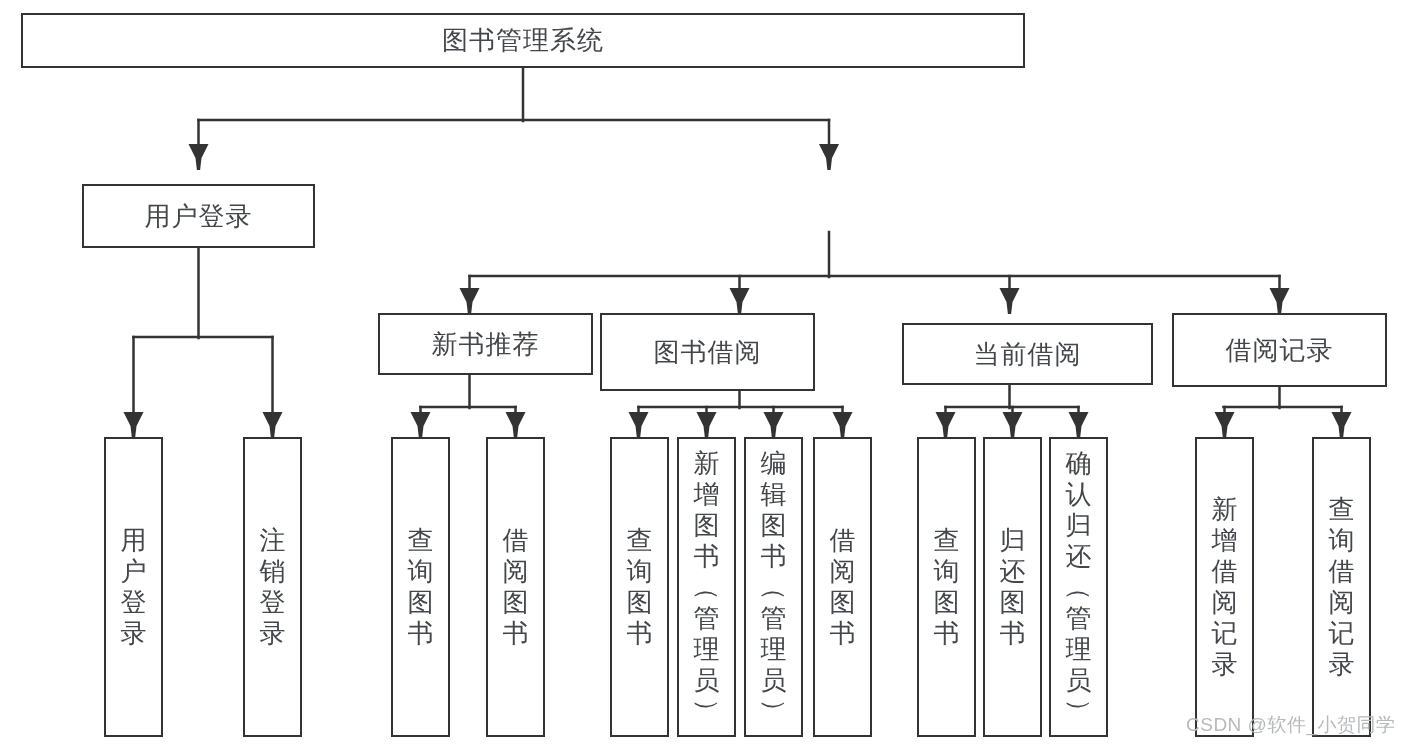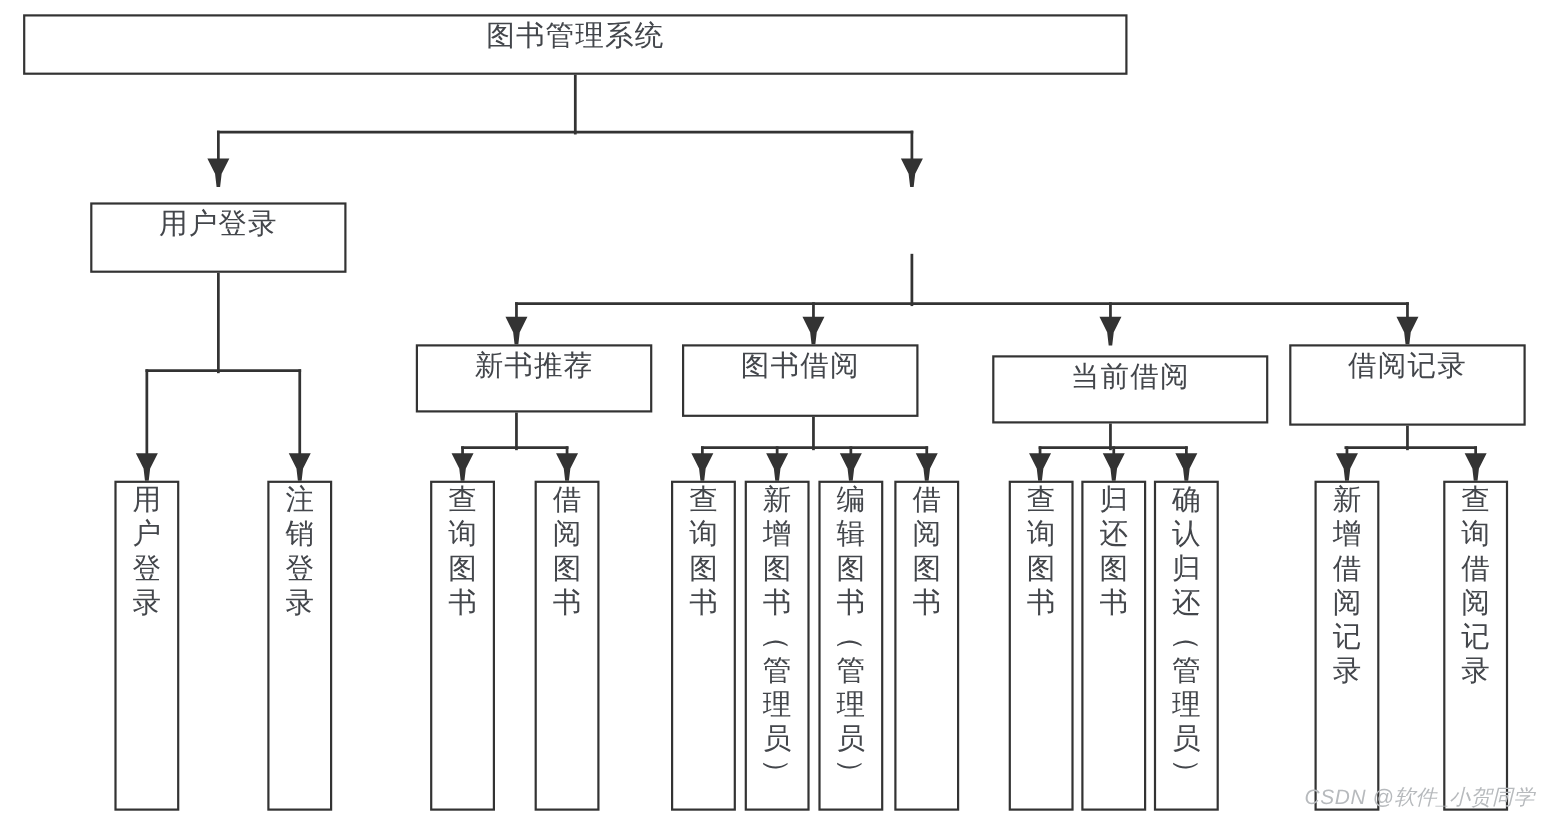--- a/index.html
+++ b/index.html
@@ -15,21 +15,21 @@
     position:relative;
     width:1405px;height:747px;
     background:var(--bg);
     overflow:hidden;
   }
   .node{
     position:absolute;
     border:2.5px solid var(--line);
     background:#fff;
     display:flex;
-    align-items:flex-start;
+    align-items:center;
     justify-content:center;
     color:var(--text);
   }
   .hbox span{
     font-size:26px;
     letter-spacing:1px;
     white-space:nowrap;
   }
   .vbox .vtext{
     display:flex;
@@ -50,21 +50,20 @@
     pointer-events:none;
   }
   .watermark{
     position:absolute;
     left:1186px;top:712px;
     font-size:19px;
     color:var(--wm);
     white-space:nowrap;
     z-index:5;
     letter-spacing:0.5px;
-    font-style:italic;
   }
 </style>
 </head>
 <body>
 
 <div class="canvas">
 
   <svg class="wires" id="wires">
       <line x1="523" y1="66" x2="523" y2="121" stroke="#333333" stroke-width="2.5" stroke-linecap="square"></line>
       <line x1="198.5" y1="120" x2="829" y2="120" stroke="#333333" stroke-width="2.5" stroke-linecap="square"></line>
@@ -124,21 +123,21 @@
     <span>图书管理系统</span>
   </div>
 
   <div class="node hbox" style="left:82px;top:184px;width:233px;height:64px">
     <span>用户登录</span>
   </div>
 
   <div class="node hbox" style="left:378px;top:313px;width:215px;height:62px">
     <span>新书推荐</span>
   </div>
-  <div class="node hbox" style="left:620px;top:313px;width:215px;height:66px">
+  <div class="node hbox" style="left:600px;top:313px;width:215px;height:78px">
     <span>图书借阅</span>
   </div>
   <div class="node hbox" style="left:902px;top:323px;width:251px;height:62px">
     <span>当前借阅</span>
   </div>
   <div class="node hbox" style="left:1172px;top:313px;width:215px;height:74px">
     <span>借阅记录</span>
   </div>
 
   <div class="node vbox" style="left:104px;top:437px;width:59px;height:300px">

